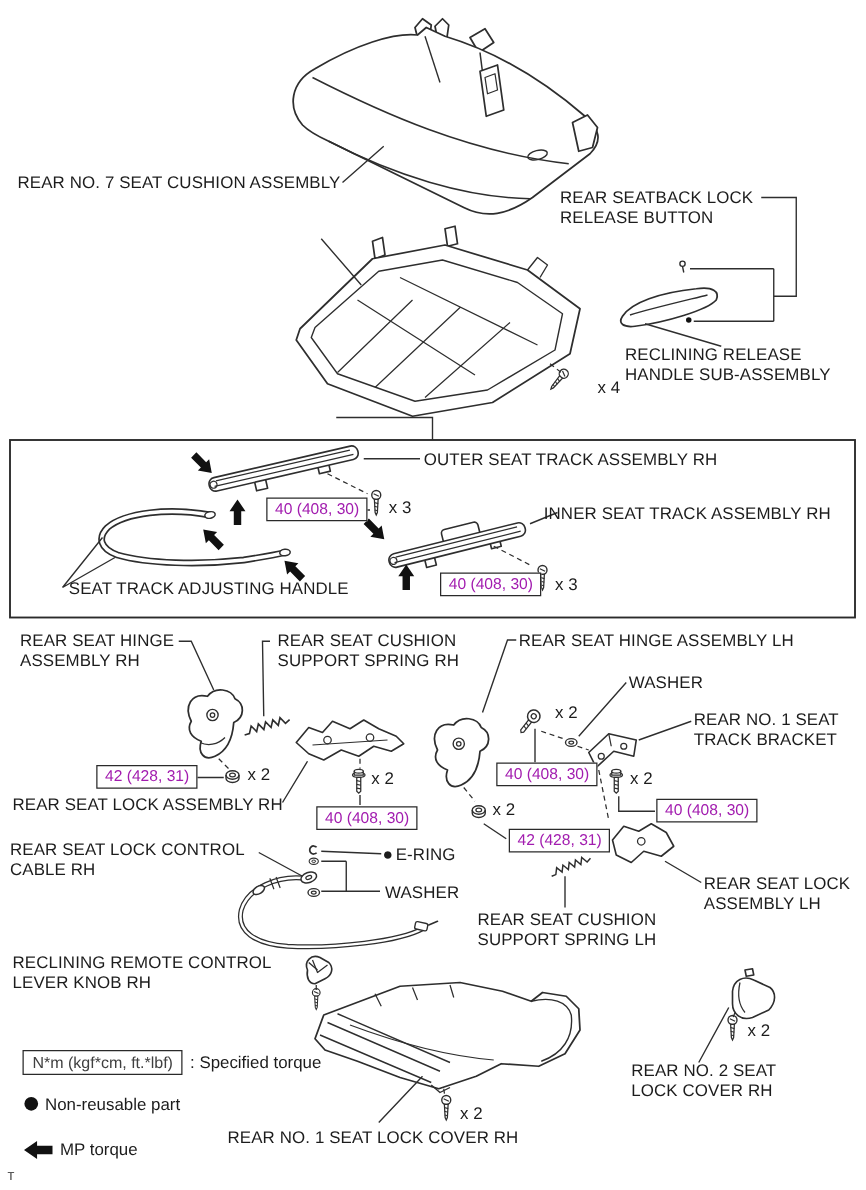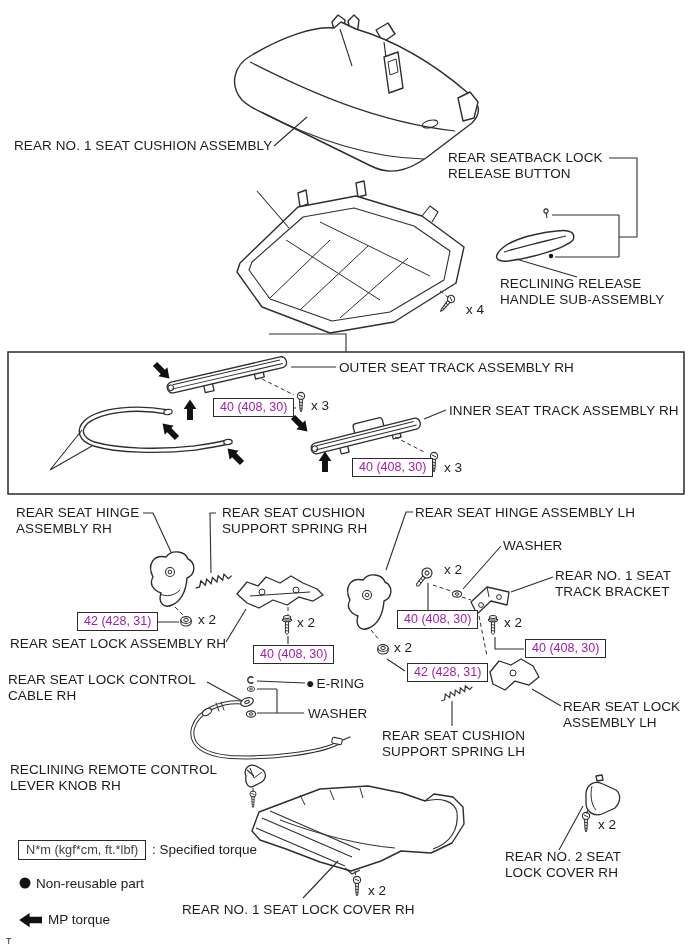--- a/index.html
+++ b/index.html
@@ -259,27 +259,28 @@
     M478,668 L487,665
     M588,810 L586,815
     M355,871 L356,878
     M253,788 L253,792
     M440,291 L449,298"></path>
 
   <circle cx="25" cy="883" r="5.5" fill="#111"></circle>
   <use href="#ic-arrow" transform="translate(42,920) rotate(180) scale(0.95)"></use>
 </svg>
 
-  <div class="lbl" style="left:14px;top:138px">REAR NO. 1 SEAT CUSHION ASSEMBLY</div>
+  <div class="lbl" style="left:14px;top:138px">REAR NO. 7 SEAT CUSHION ASSEMBLY</div>
   <div class="lbl" style="left:448px;top:150px">REAR SEATBACK LOCK
 RELEASE BUTTON</div>
   <div class="lbl" style="left:500px;top:276px">RECLINING RELEASE
 HANDLE SUB-ASSEMBLY</div>
   <div class="lbl" style="left:339px;top:360px">OUTER SEAT TRACK ASSEMBLY RH</div>
-  <div class="lbl" style="left:449px;top:403px">INNER SEAT TRACK ASSEMBLY RH</div>
+  <div class="lbl" style="left:435px;top:403px">INNER SEAT TRACK ASSEMBLY RH</div>
+  <div class="lbl" style="left:55px;top:463px">SEAT TRACK ADJUSTING HANDLE</div>
   <div class="lbl" style="left:16px;top:505px">REAR SEAT HINGE
 ASSEMBLY RH</div>
   <div class="lbl" style="left:222px;top:505px">REAR SEAT CUSHION
 SUPPORT SPRING RH</div>
   <div class="lbl" style="left:415px;top:505px">REAR SEAT HINGE ASSEMBLY LH</div>
   <div class="lbl" style="left:503px;top:538px">WASHER</div>
   <div class="lbl" style="left:555px;top:568px">REAR NO. 1 SEAT
 TRACK BRACKET</div>
   <div class="lbl" style="left:10px;top:636px">REAR SEAT LOCK ASSEMBLY RH</div>
   <div class="lbl" style="left:563px;top:699px">REAR SEAT LOCK
@@ -299,21 +300,21 @@
 LOCK COVER RH</div>
 
   <div class="tq" style="left:213px;top:398px">40 (408, 30)</div>
   <div class="tq" style="left:352px;top:458px">40 (408, 30)</div>
   <div class="tq" style="left:77px;top:612px">42 (428, 31)</div>
   <div class="tq" style="left:253px;top:645px">40 (408, 30)</div>
   <div class="tq" style="left:397px;top:610px">40 (408, 30)</div>
   <div class="tq" style="left:525px;top:639px">40 (408, 30)</div>
   <div class="tq" style="left:407px;top:663px">42 (428, 31)</div>
 
-  <div class="qty" style="left:466px;top:302px">x 4</div>
+  <div class="qty" style="left:478px;top:302px">x 4</div>
   <div class="qty" style="left:311px;top:398px">x 3</div>
   <div class="qty" style="left:444px;top:460px">x 3</div>
   <div class="qty" style="left:444px;top:562px">x 2</div>
   <div class="qty" style="left:198px;top:612px">x 2</div>
   <div class="qty" style="left:297px;top:615px">x 2</div>
   <div class="qty" style="left:394px;top:640px">x 2</div>
   <div class="qty" style="left:504px;top:615px">x 2</div>
   <div class="qty" style="left:368px;top:883px">x 2</div>
   <div class="qty" style="left:598px;top:817px">x 2</div>
 

